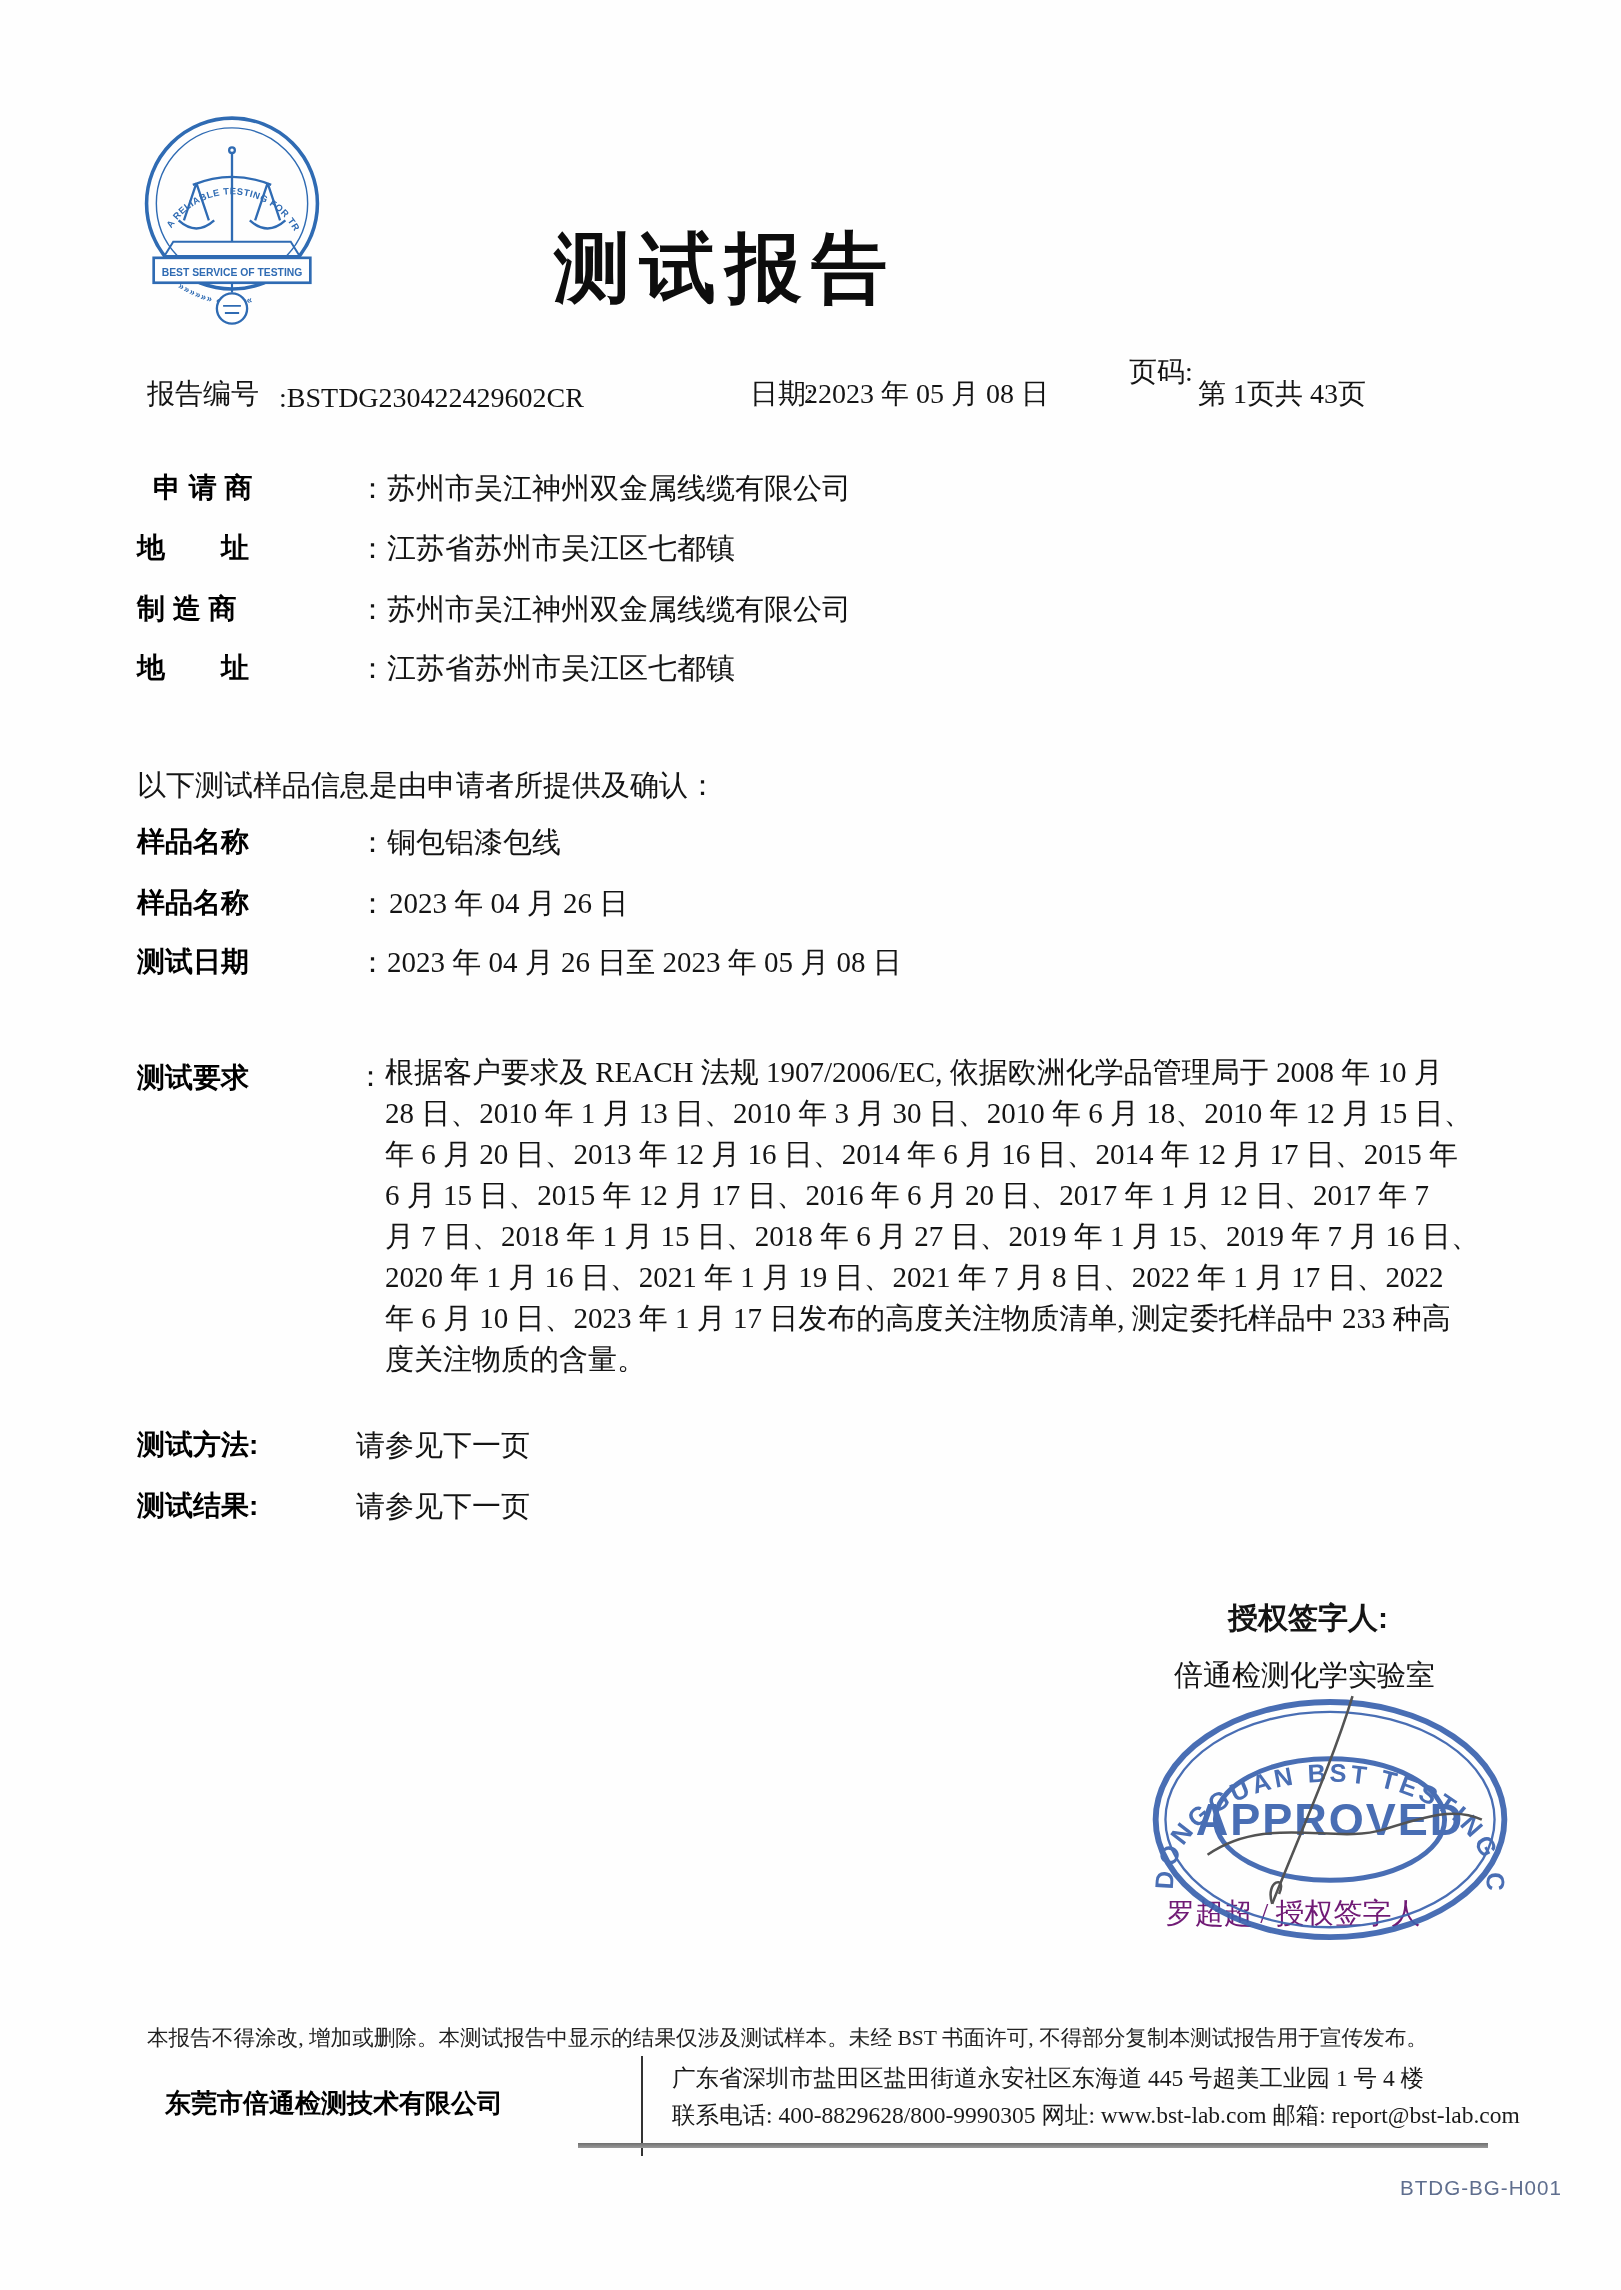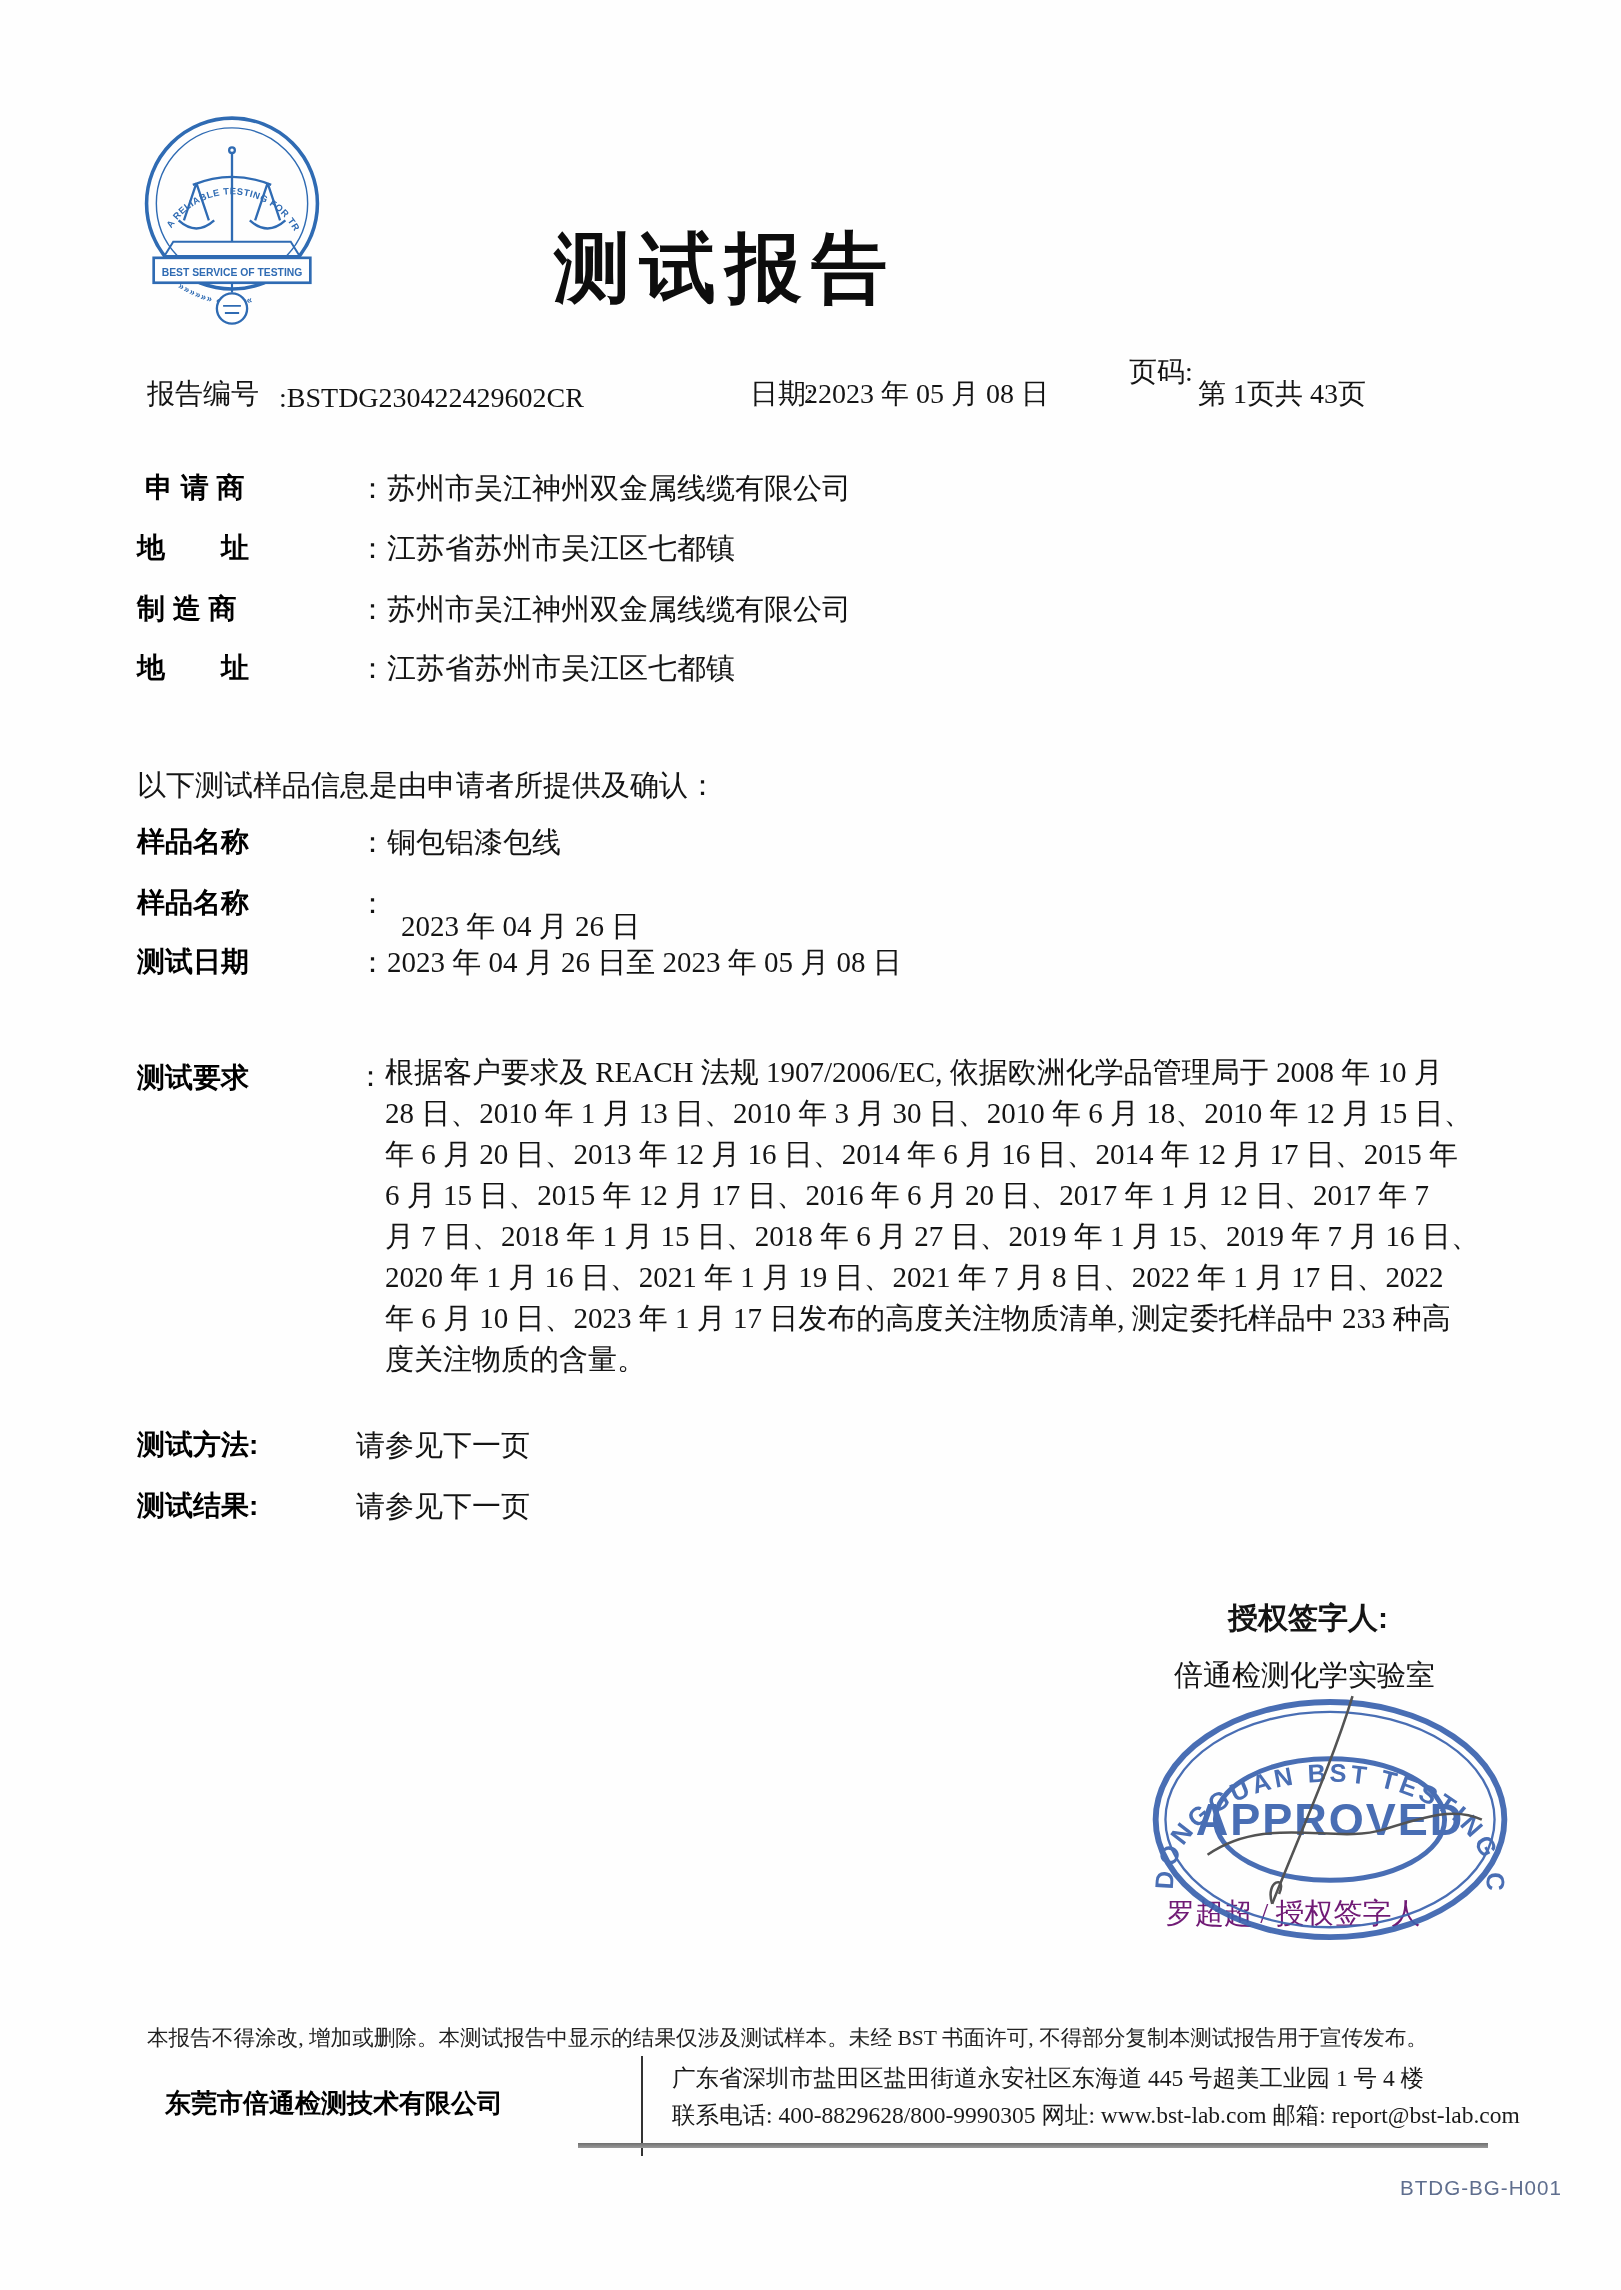--- a/index.html
+++ b/index.html
@@ -76,21 +76,21 @@
   <div class="abs title" style="left:0;top:218px;width:1451px;text-align:center;">测试报告</div>
 
   <div class="abs meta-text" style="left:147px;top:375px;">报告编号</div>
   <div class="abs meta-text" style="left:279px;top:375px;margin-top:7px;">:BSTDG230422429602CR</div>
   <div class="abs meta-text" style="left:750px;top:375px;">日期:</div>
   <div class="abs meta-text" style="left:804px;top:375px;">22023 年 05 月 08 日</div>
   <div class="abs meta-text" style="left:1129px;top:353px;font-family:Liberation Serif, serif;">页码:</div>
   <div class="abs meta-text" style="left:1198px;top:375px;">第 1页共 43页</div>
 
   <div class="abs" style="left:137px;top:469px;">
-    <span class="lbl abs" style="left:8px;top:0;">申 请 商</span>
+    <span class="lbl abs" style="left:16px;top:0;">申 请 商</span>
     <span class="colon abs" style="left:221px;top:0;">：</span>
     <span class="val abs" style="left:250px;top:0;">苏州市吴江神州双金属线缆有限公司</span>
   </div>
   <div class="abs" style="left:137px;top:529px;">
     <span class="lbl abs" style="left:0;top:0;">地　　址</span>
     <span class="colon abs" style="left:221px;top:0;">：</span>
     <span class="val abs" style="left:250px;top:0;">江苏省苏州市吴江区七都镇</span>
   </div>
   <div class="abs" style="left:137px;top:590px;">
     <span class="lbl abs" style="left:0;top:0;">制 造 商</span>
@@ -106,21 +106,21 @@
   <div class="abs intro" style="left:137px;top:766px;">以下测试样品信息是由申请者所提供及确认：</div>
 
   <div class="abs" style="left:137px;top:823px;">
     <span class="lbl abs" style="left:0;top:0;">样品名称</span>
     <span class="colon abs" style="left:221px;top:0;">：</span>
     <span class="val abs" style="left:250px;top:0;">铜包铝漆包线</span>
   </div>
   <div class="abs" style="left:137px;top:884px;">
     <span class="lbl abs" style="left:0;top:0;">样品名称</span>
     <span class="colon abs" style="left:221px;top:0;">：</span>
-    <span class="val abs" style="left:264px;top:0;margin-top:23px;">2023 年 04 月 26 日</span>
+    <span class="val abs" style="left:252px;top:0;">2023 年 04 月 26 日</span>
   </div>
   <div class="abs" style="left:137px;top:943px;">
     <span class="lbl abs" style="left:0;top:0;">测试日期</span>
     <span class="colon abs" style="left:221px;top:0;">：</span>
     <span class="val abs" style="left:250px;top:0;">2023 年 04 月 26 日至 2023 年 05 月 08 日</span>
   </div>
 
   <div class="abs lbl" style="left:137px;top:1059px;">测试要求</div>
   <div class="abs colon" style="left:356px;top:1057px;">：</div>
   <div class="abs" style="left:385px;top:1052px;width:1166px;">

